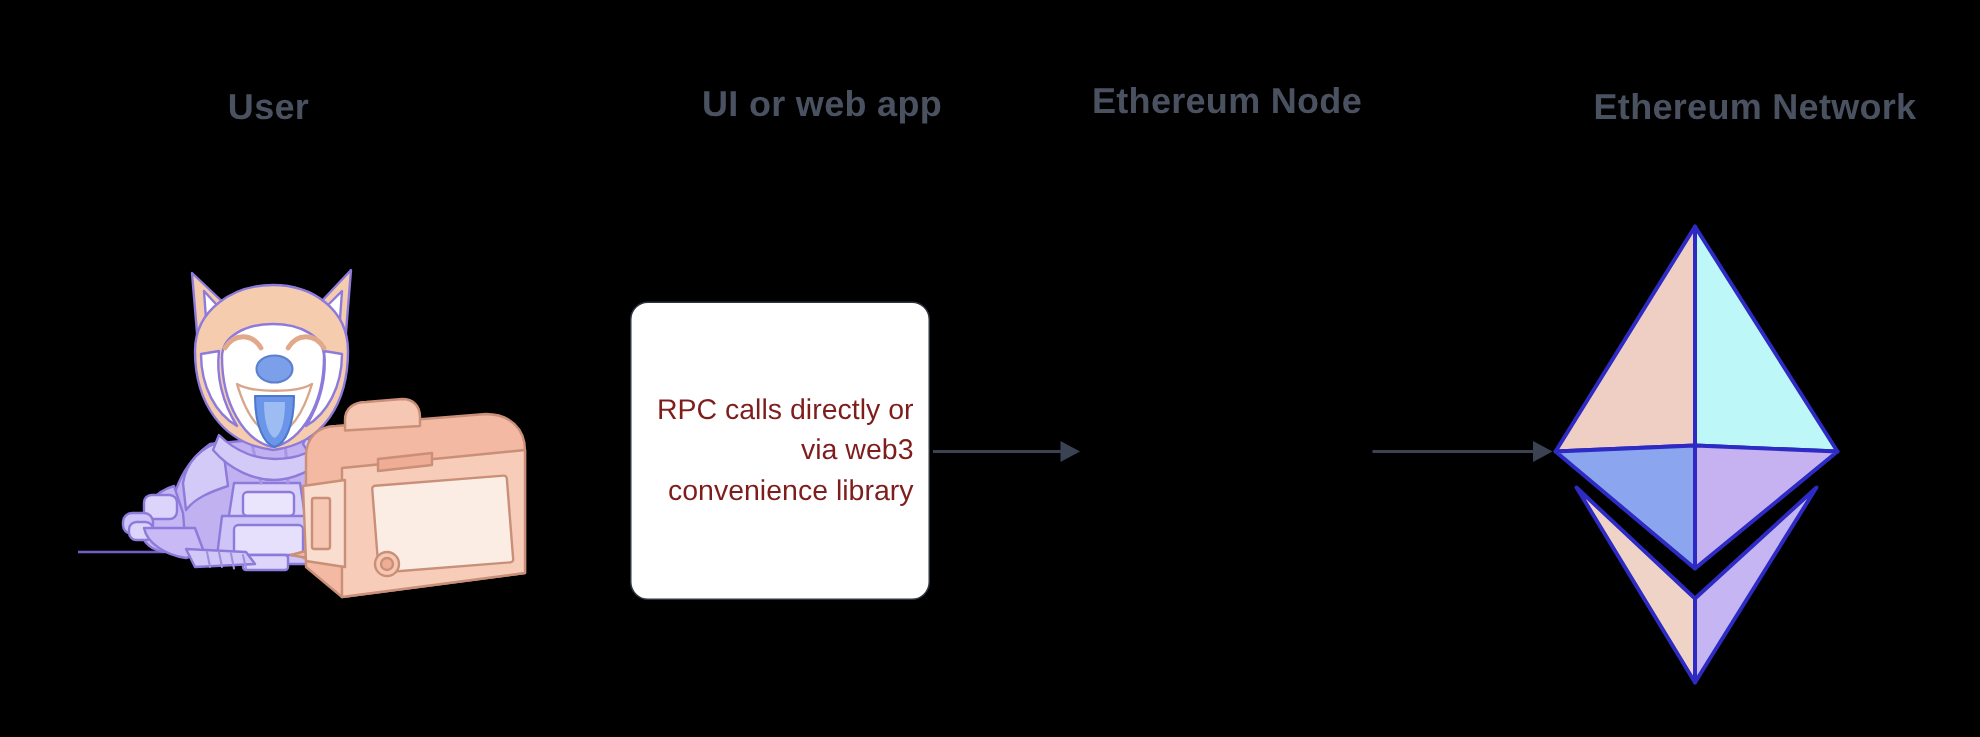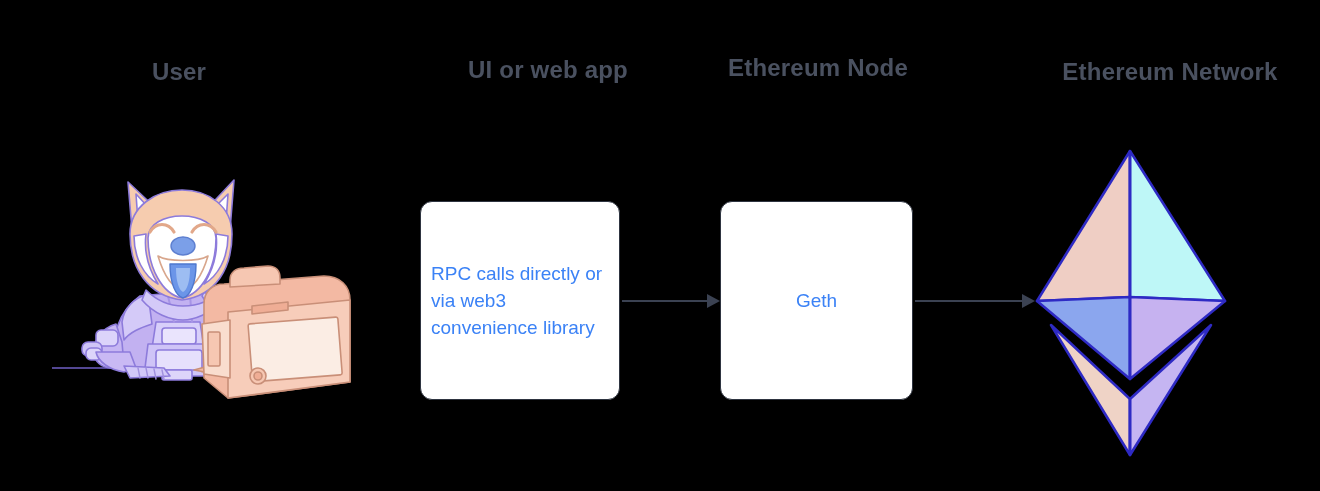--- a/index.html
+++ b/index.html
@@ -11,21 +11,21 @@
     color:#4A5160;letter-spacing:.2px;white-space:nowrap;
     transform:translateX(-50%);
   }
 
   .node-box{
     position:absolute;background:#FFFFFF;border:1.3px solid #2E3440;
     border-radius:12px;display:flex;align-items:center;justify-content:center;
     box-sizing:border-box;
   }
   .node-box .node-label{
-    color:#3b82f6;font-size:19px;line-height:27px;text-align:left;
+    color:#7f1d1d;font-size:19px;line-height:27px;text-align:right;
     padding:0 10px;
   }
 
   .arrow{position:absolute;height:20px;}
   .arrow .shaft{position:absolute;left:0;top:9px;height:1.6px;background:#3B4252;}
   .arrow .head{
     position:absolute;top:3px;width:0;height:0;
     border-top:7px solid transparent;border-bottom:7px solid transparent;
     border-left:13px solid #3B4252;
   }
@@ -142,23 +142,20 @@
 
   <div class="node-box" style="left:420px;top:201px;width:200px;height:199px;">
     <div class="node-label">RPC calls directly or via web3 convenience library</div>
   </div>
 
   <div class="arrow" style="left:622px;top:291px;width:98px;">
     <div class="shaft" style="width:86px;"></div>
     <div class="head" style="left:85px;"></div>
   </div>
 
-  <div class="node-box" style="left:720px;top:201px;width:193px;height:199px;">
-    <div class="node-label">Geth</div>
-  </div>
 
   <div class="arrow" style="left:915px;top:291px;width:122px;">
     <div class="shaft" style="width:108px;"></div>
     <div class="head" style="left:107px;"></div>
   </div>
 
   <div class="eth-logo" style="left:1033px;top:147px;width:196px;height:312px;">
     <svg width="196" height="312" viewBox="0 0 196 312" xmlns="http://www.w3.org/2000/svg">
       <g stroke="#2E2AC4" stroke-width="2.6" stroke-linejoin="round">
 

